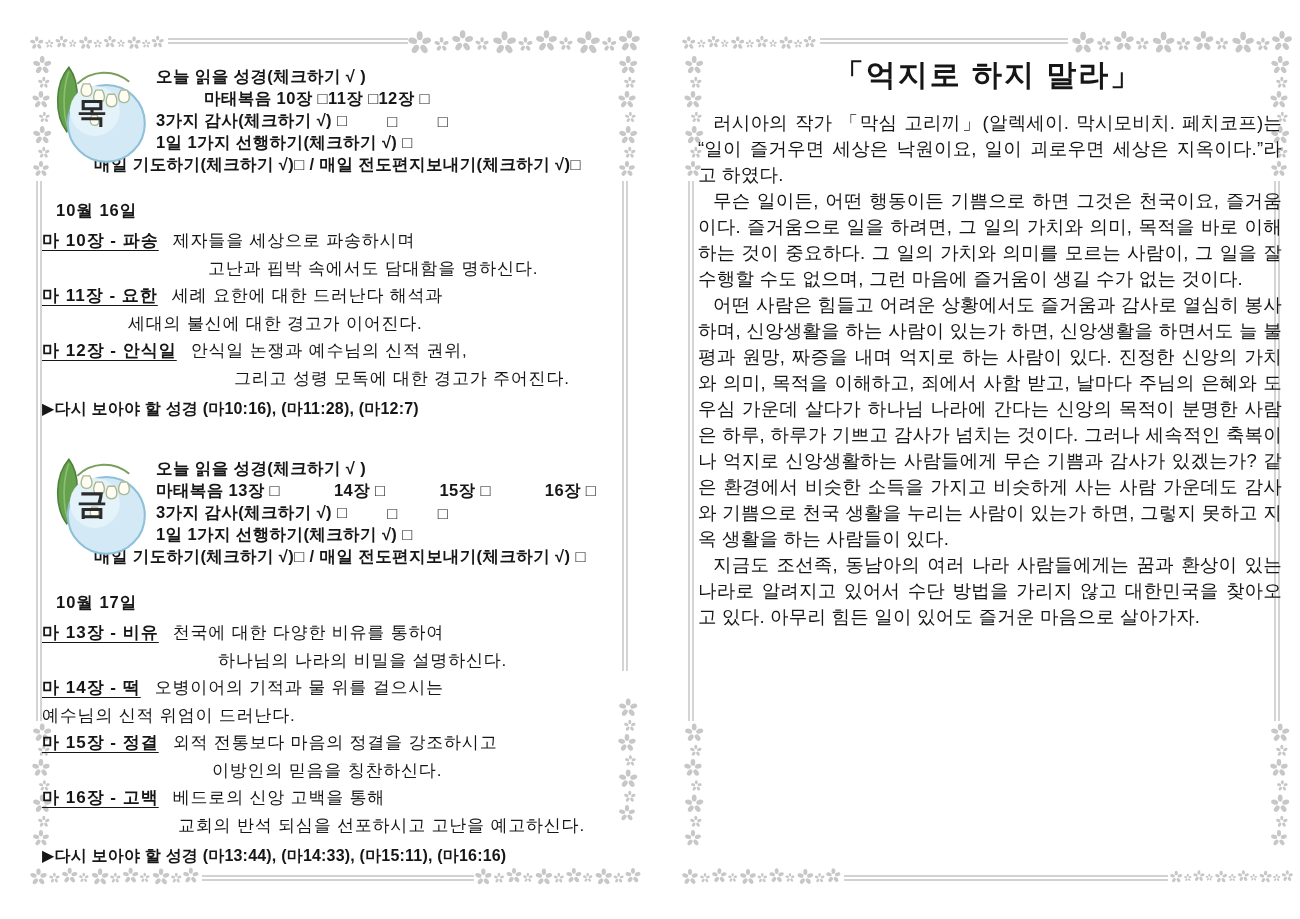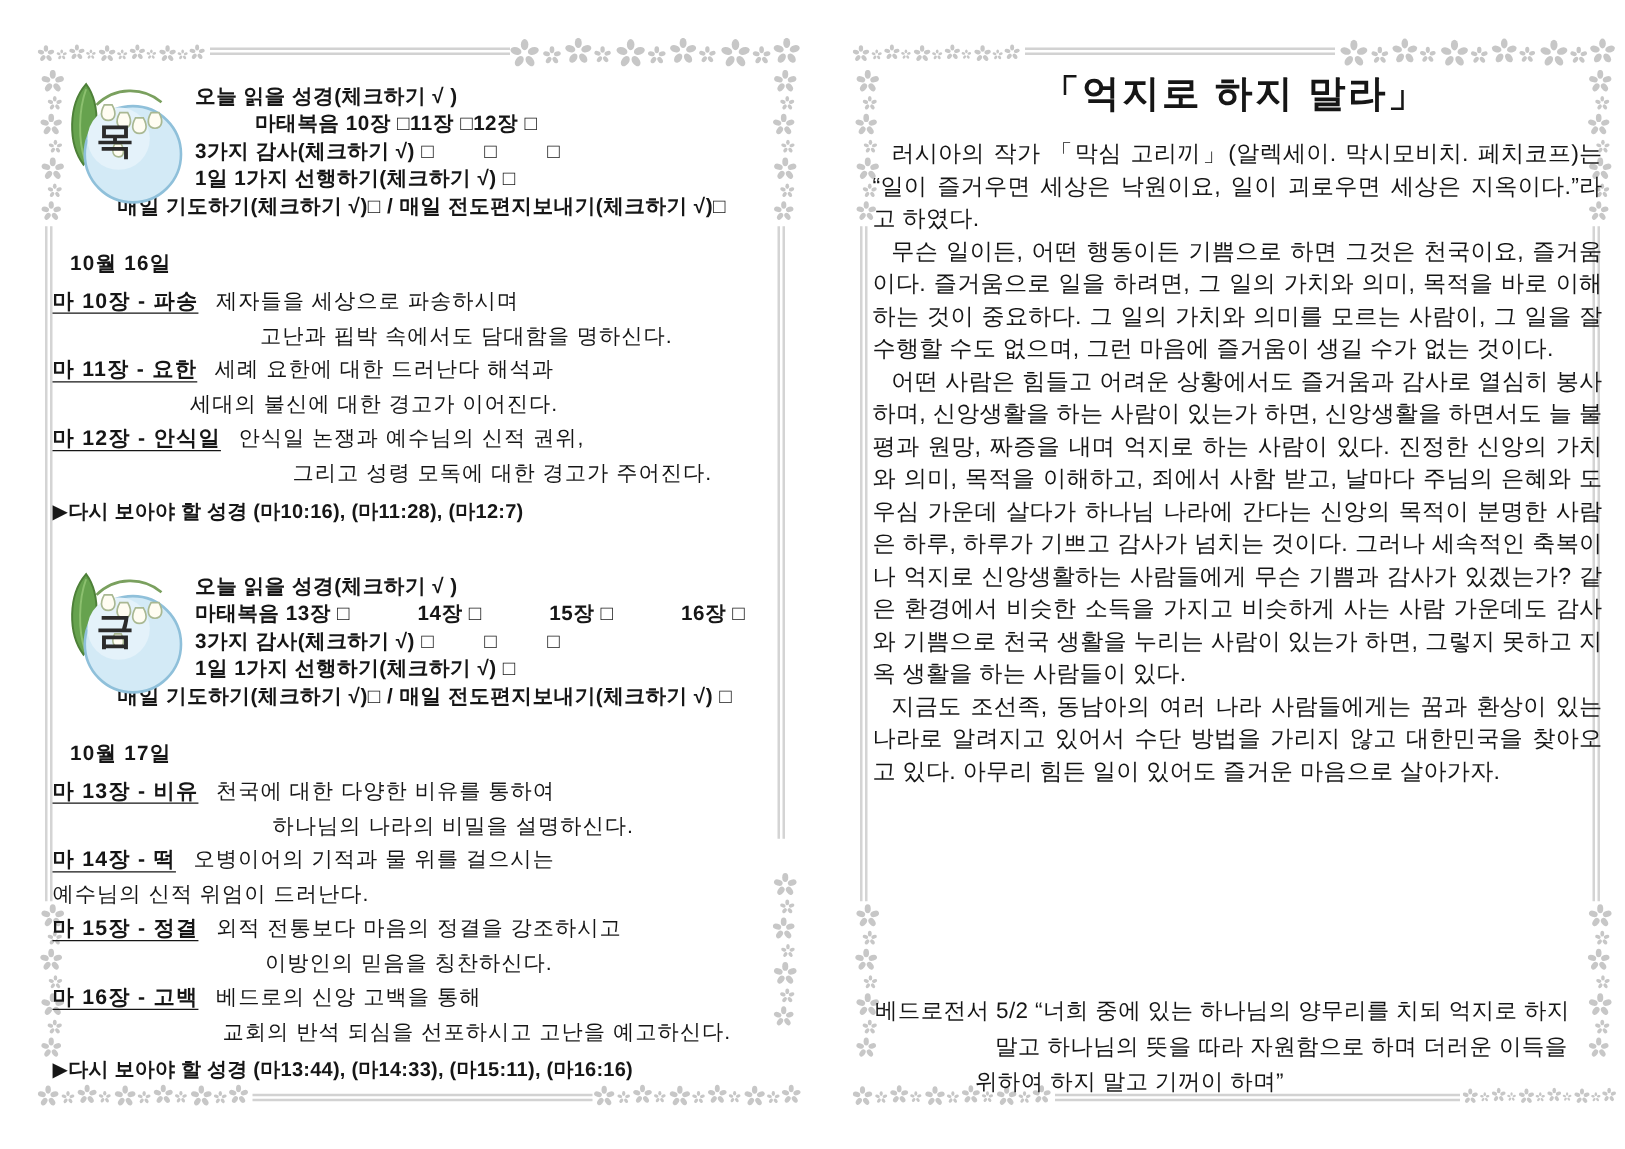--- a/index.html
+++ b/index.html
@@ -164,21 +164,21 @@
       <div class="r-date">10월 16일</div>
       <div class="r-line">
           <span class="r-ref">마 10장 - 파송</span>
           <span>제자들을 세상으로 파송하시며</span>
         </div>
       <div class="r-line" style="padding-left:166px">고난과 핍박 속에서도 담대함을 명하신다.</div>
       <div class="r-line">
           <span class="r-ref">마 11장 - 요한</span>
           <span>세례 요한에 대한 드러난다 해석과</span>
         </div>
-      <div class="r-line" style="padding-left:110px">세대의 불신에 대한 경고가 이어진다.</div>
+      <div class="r-line" style="padding-left:86px">세대의 불신에 대한 경고가 이어진다.</div>
       <div class="r-line">
           <span class="r-ref">마 12장 - 안식일</span>
           <span>안식일 논쟁과 예수님의 신적 권위,</span>
         </div>
       <div class="r-line" style="padding-left:192px">그리고 성령 모독에 대한 경고가 주어진다.</div>
       <div class="r-review">▶다시 보아야 할 성경 (마10:16), (마11:28), (마12:7)</div>
     </div>
 
     <div class="check-block" style="top:428px">
       <svg class="cb-icon" viewBox="0 0 100 100">
@@ -262,20 +262,15 @@
 
     <h1 class="article-title">「억지로 하지 말라」</h1>
 
     <div class="article">
       <p>러시아의 작가 「막심 고리끼」(알렉세이. 막시모비치. 페치코프)는 “일이 즐거우면 세상은 낙원이요, 일이 괴로우면 세상은 지옥이다.”라고 하였다.</p>
       <p>무슨 일이든, 어떤 행동이든 기쁨으로 하면 그것은 천국이요, 즐거움이다. 즐거움으로 일을 하려면, 그 일의 가치와 의미, 목적을 바로 이해하는 것이 중요하다. 그 일의 가치와 의미를 모르는 사람이, 그 일을 잘 수행할 수도 없으며, 그런 마음에 즐거움이 생길 수가 없는 것이다.</p>
       <p>어떤 사람은 힘들고 어려운 상황에서도 즐거움과 감사로 열심히 봉사하며, 신앙생활을 하는 사람이 있는가 하면, 신앙생활을 하면서도 늘 불평과 원망, 짜증을 내며 억지로 하는 사람이 있다. 진정한 신앙의 가치와 의미, 목적을 이해하고, 죄에서 사함 받고, 날마다 주님의 은혜와 도우심 가운데 살다가 하나님 나라에 간다는 신앙의 목적이 분명한 사람은 하루, 하루가 기쁘고 감사가 넘치는 것이다. 그러나 세속적인 축복이나 억지로 신앙생활하는 사람들에게 무슨 기쁨과 감사가 있겠는가? 같은 환경에서 비슷한 소득을 가지고 비슷하게 사는 사람 가운데도 감사와 기쁨으로 천국 생활을 누리는 사람이 있는가 하면, 그렇지 못하고 지옥 생활을 하는 사람들이 있다.</p>
       <p>지금도 조선족, 동남아의 여러 나라 사람들에게는 꿈과 환상이 있는 나라로 알려지고 있어서 수단 방법을 가리지 않고 대한민국을 찾아오고 있다. 아무리 힘든 일이 있어도 즐거운 마음으로 살아가자.</p>
     </div>
 
-    <div class="verse">
-      <div class="v1">베드로전서 5/2 “너희 중에 있는 하나님의 양무리를 치되 억지로 하지</div>
-      <div class="v2">말고 하나님의 뜻을 따라 자원함으로 하며 더러운 이득을</div>
-      <div class="v3">위하여 하지 말고 기꺼이 하며”</div>
-    </div>
   </section>
 
 </div>
 
 </body></html>

